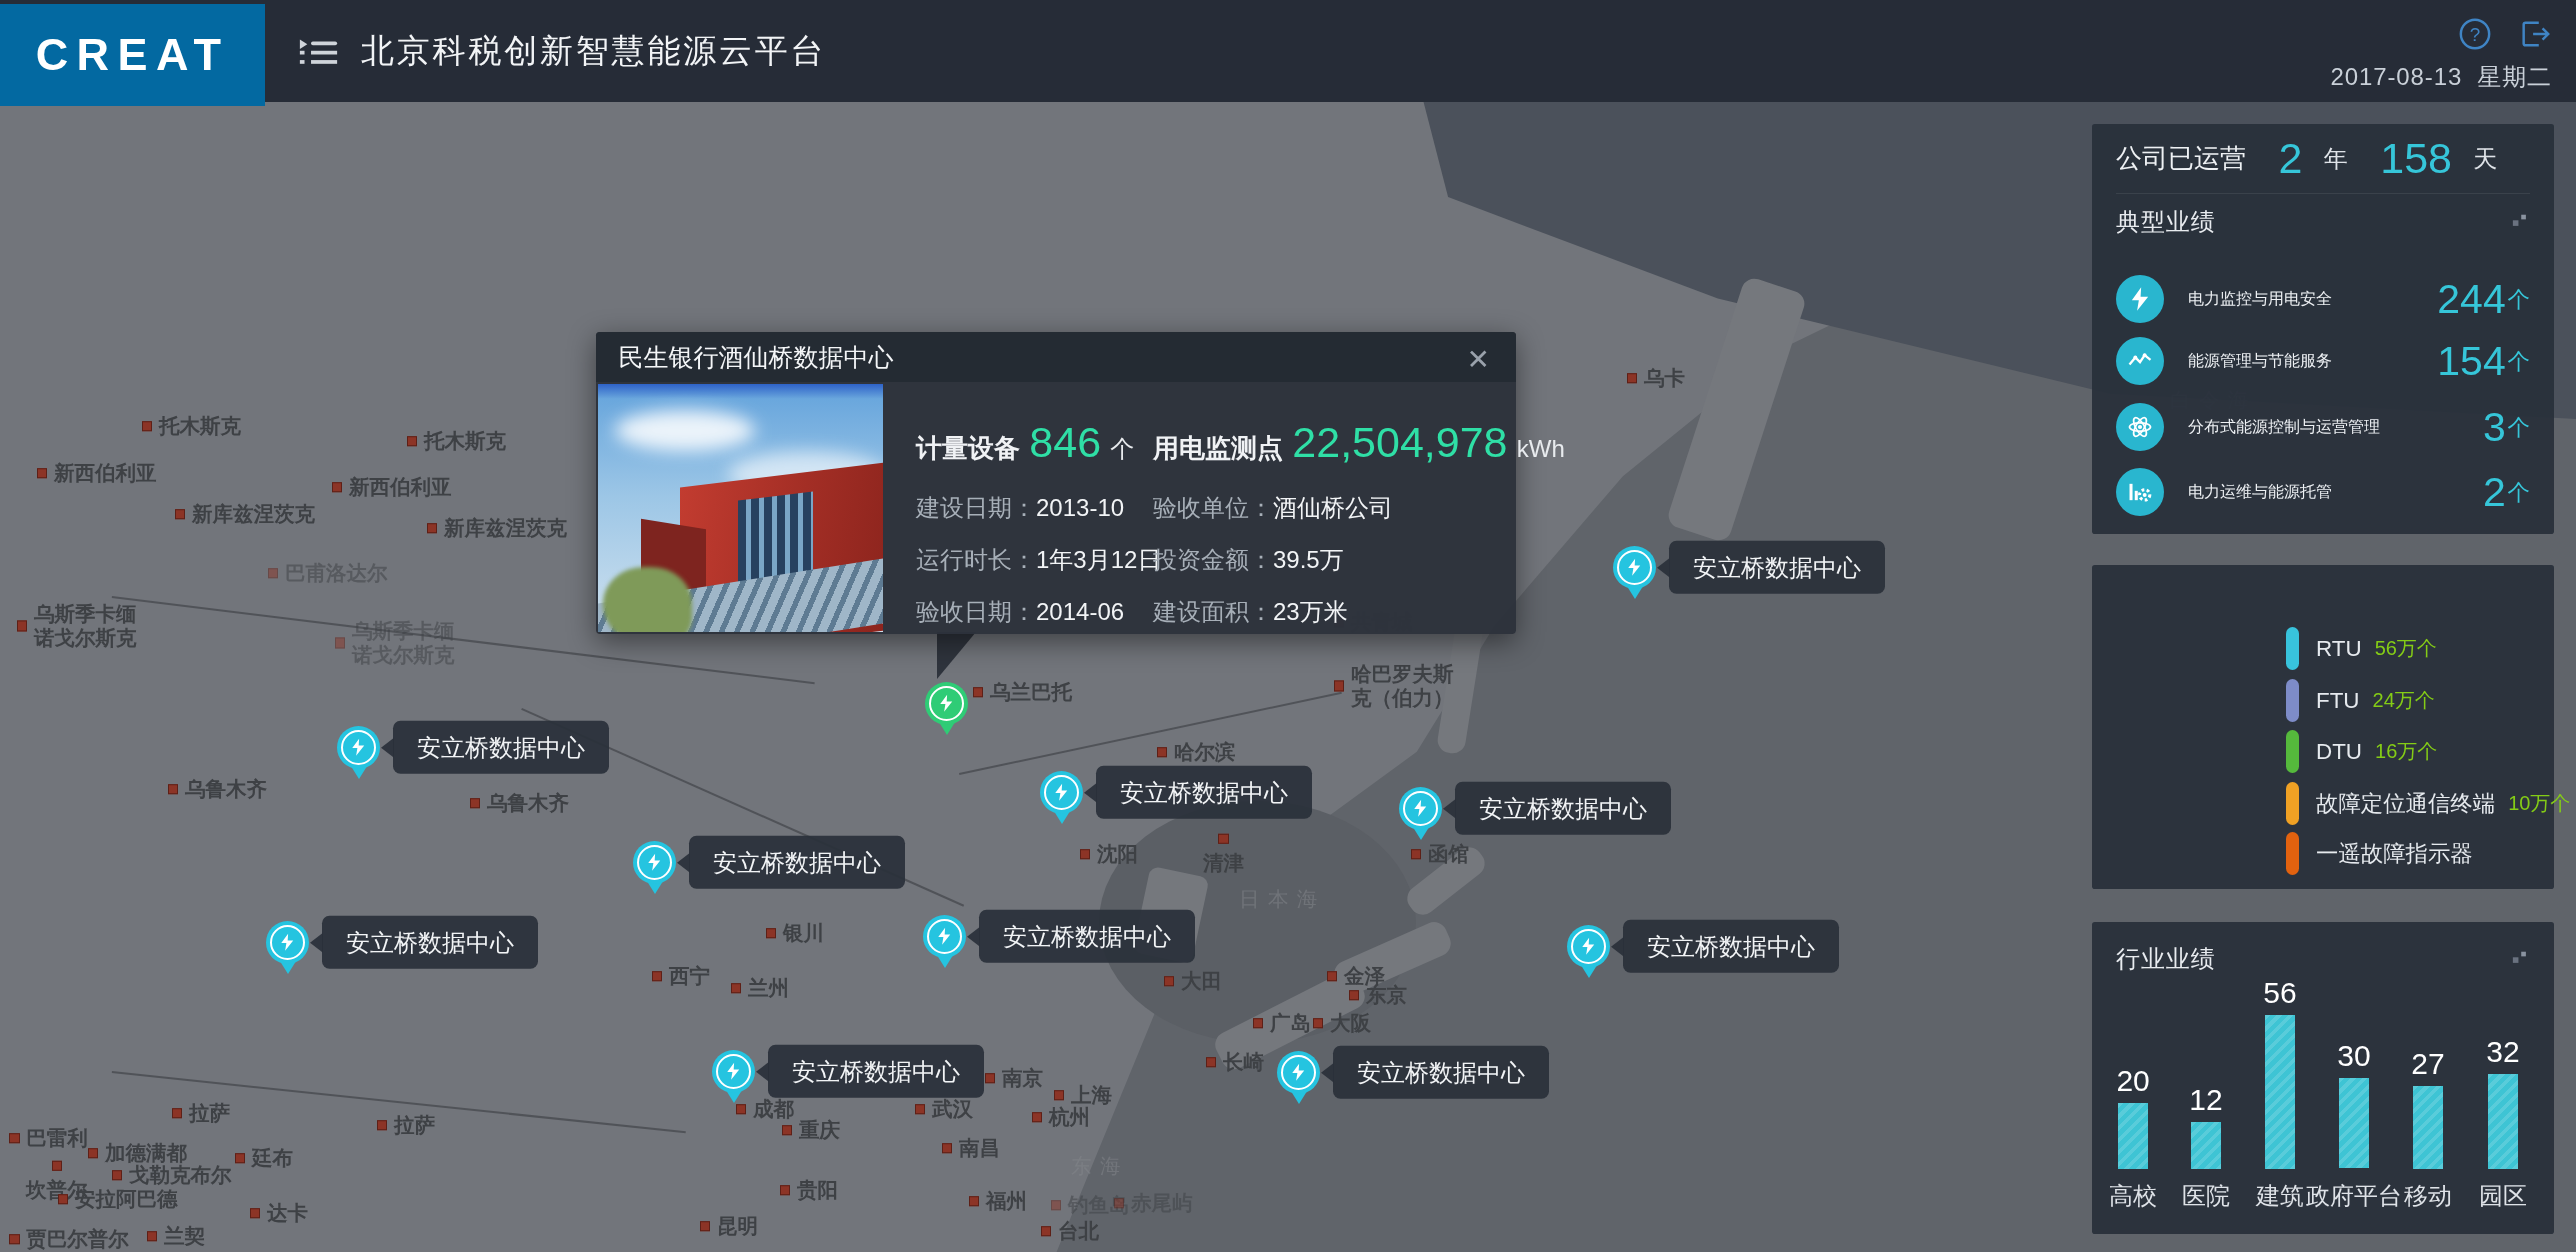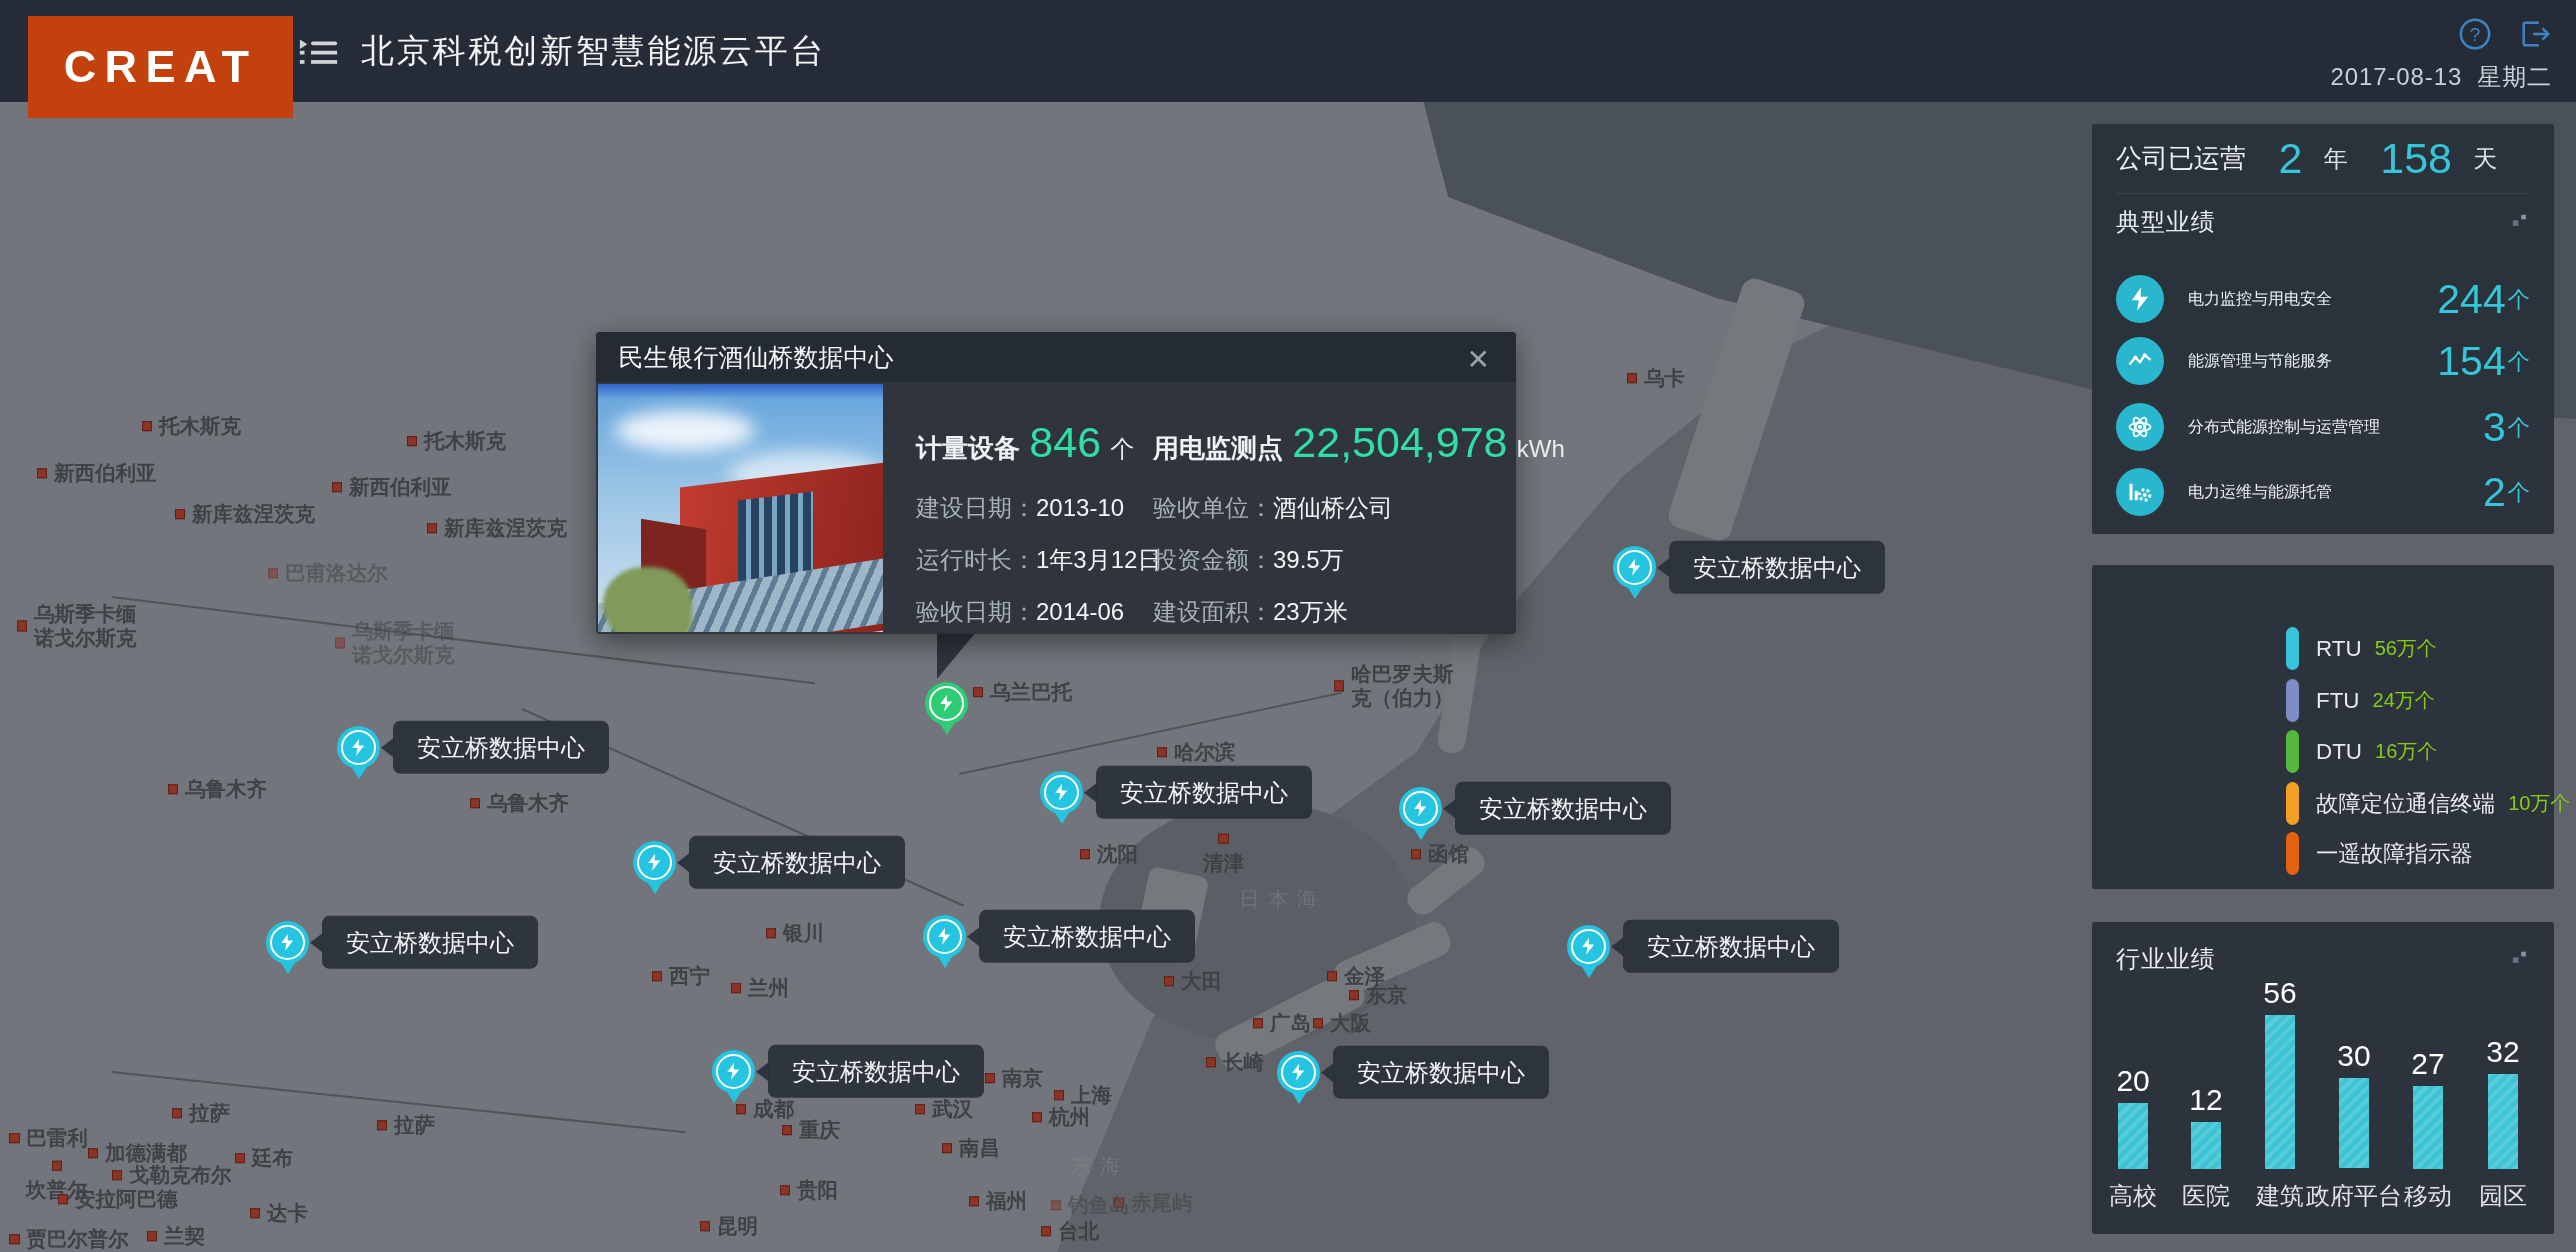--- a/index.html
+++ b/index.html
@@ -38,23 +38,23 @@
         display:flex;align-items:center;justify-content:center;}
   .ring svg{width:20.5px;height:20.5px;}
   .pin-tail{width:0;height:0;margin:-5.6px auto 0;border:10.2px solid transparent;border-top:16px solid #25c4e0;}
   .marker.green .pin-tail{border-top-color:#2fcc76;}
   .mlabel{position:absolute;left:56px;top:21.4px;transform:translateY(-50%);background:rgba(42,48,58,.93);
           color:#f2f4f6;font-size:24px;padding:10.2px 24px;border-radius:7.5px;white-space:nowrap;}
   .mlabel:before{content:"";position:absolute;left:-12px;top:50%;transform:translateY(-50%);
           border-top:10.2px solid transparent;border-bottom:10.2px solid transparent;border-right:13px solid rgba(42,48,58,.93);}
   
   .topbar{position:absolute;left:0;top:0;width:2576px;height:102px;background:#262c37;z-index:50;}
-  .logo{position:absolute;left:0;top:16px;width:265px;height:102px;background:#c2410c;
+  .logo{position:absolute;left:0;top:4px;width:265px;height:102px;background:#0369a1;
         display:flex;align-items:center;justify-content:center;font-size:45px;font-weight:bold;
-        letter-spacing:8.4px;color:#fff;margin-left:28px;}
+        letter-spacing:8.4px;color:#fff;}
   .menu-btn{position:absolute;left:298px;top:34px;width:41px;height:35px;cursor:pointer;}
   .app-title{position:absolute;left:361px;top:0;height:102px;display:flex;align-items:center;
         font-size:33px;color:#f2f4f6;letter-spacing:2.8px;}
   .top-icons{position:absolute;right:24px;top:17px;display:flex;gap:26px;}
   .top-icons svg{width:34px;height:34px;cursor:pointer;}
   .date-text{position:absolute;right:24px;top:61px;font-size:24px;color:#c9d0d8;letter-spacing:0.9px;}
   
   .popup{position:absolute;left:596px;top:332px;width:920px;height:302px;background:rgba(44,50,59,.97);
         border-radius:3.7px;box-shadow:0 7.5px 28px rgba(0,0,0,.45);z-index:30;}
   .popup-titlebar{position:absolute;left:0;top:0;right:0;height:50px;background:rgba(36,42,50,.92);

